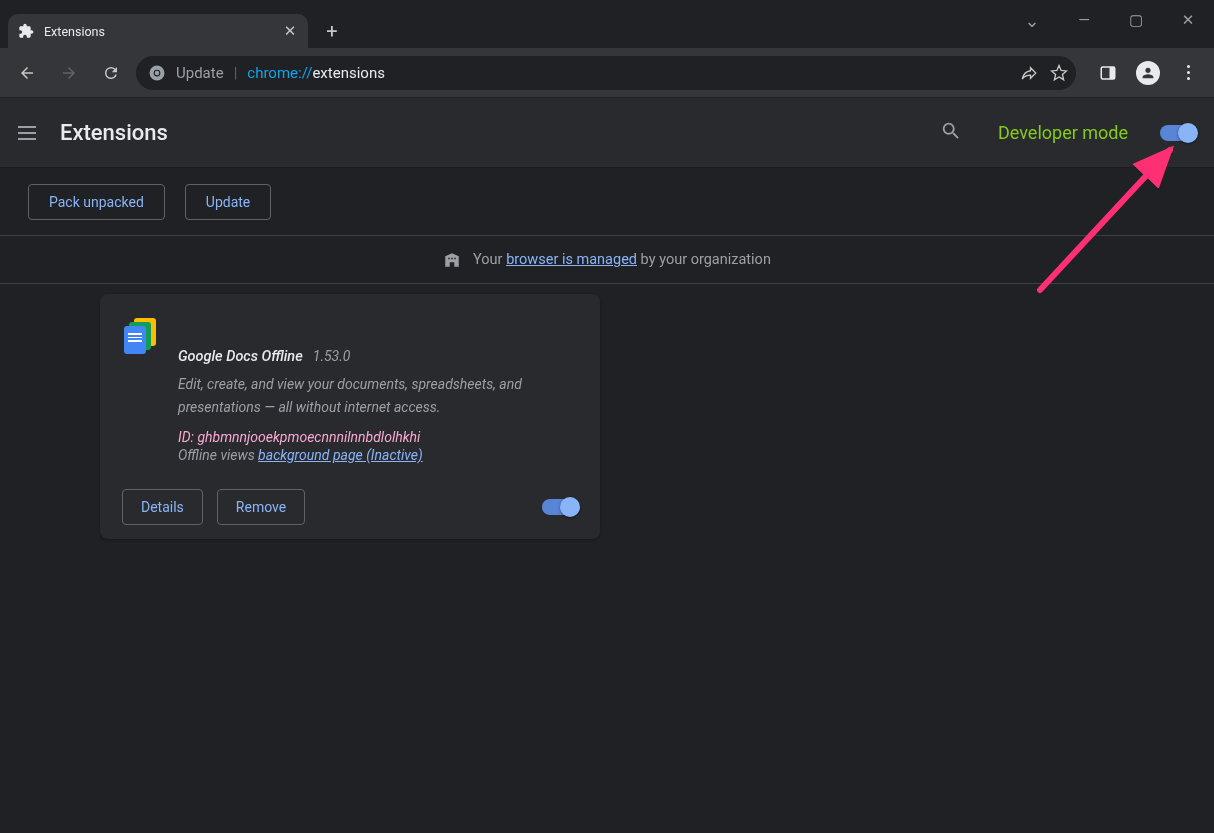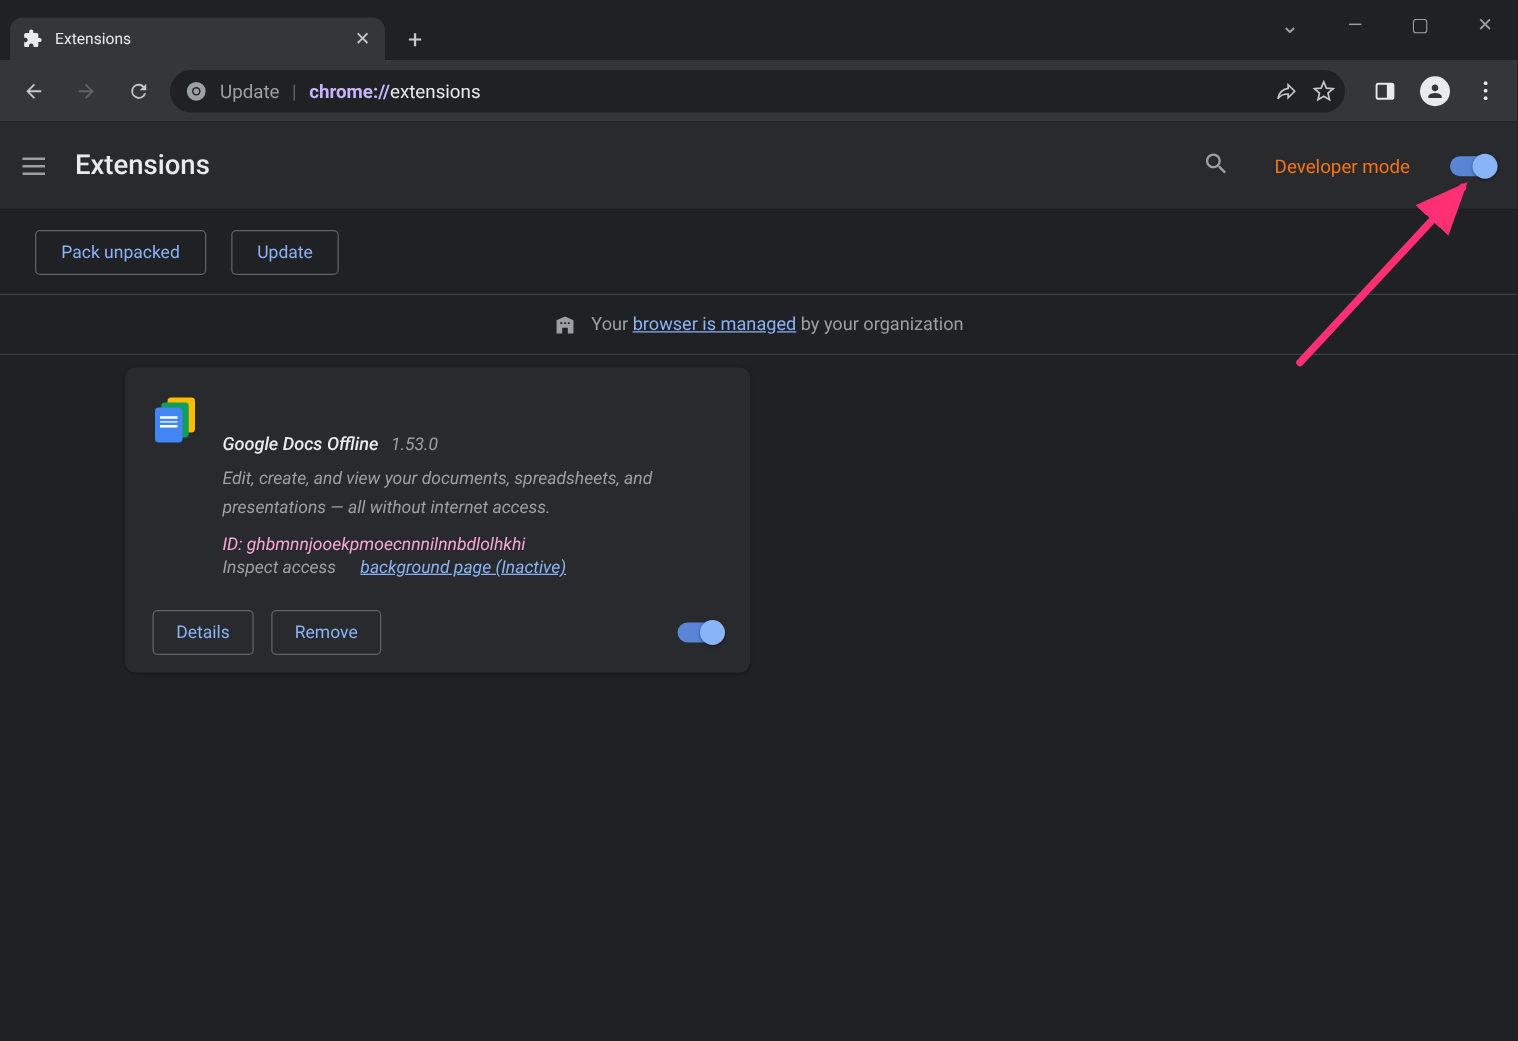--- a/index.html
+++ b/index.html
@@ -93,21 +93,21 @@
     padding: 0 8px 0 12px;
     color:#9aa0a6;
     font-size: 15px;
     gap: 10px;
   }
   .omnibox .chrome-icon {
     width:18px; height:18px;
   }
   .omnibox .prefix { color:#9aa0a6; }
   .omnibox .divider { color:#5f6367; }
-  .omnibox .url-dim { color:#c4b5fd;font-weight:bold; }
+  .omnibox .url-dim { color:#0ea5e9; }
   .omnibox .url-bright { color:#e8eaed; }
   .omnibox .right-icons {
     margin-left:auto; display:flex; gap:12px; align-items:center;
     color:#c7c7c7;
   }
   .omnibox .right-icons svg { width:18px; height:18px; fill: currentColor; }
 
   .toolbar-right {
     display:flex; align-items:center; gap:8px; margin-left:8px;
     color:#e8eaed;
@@ -137,21 +137,21 @@
     border-bottom: 1px solid #1b1c1e;
   }
   .hamburger {
     width:24px;height:24px;
     display:flex;flex-direction:column;justify-content:center;gap:4px;
   }
   .hamburger span { height:2px;background:#9aa0a6;width:18px; }
   .ext-title { font-size:22px;font-weight:500;color:#e8eaed; }
   .ext-header .spacer { flex:1; }
   .ext-header .search-ico svg { width:22px;height:22px;fill:#9aa0a6; }
-  .dev-label { color:#f97316; font-size:15px; margin-left:18px; margin-right:14px; }
+  .dev-label { color:#84cc16; font-size:18px; margin-left:18px; margin-right:14px; }
   .toggle {
     width:36px;height:16px;border-radius:10px;background:#5985d6;position:relative;
   }
   .toggle .knob {
     width:20px;height:20px;border-radius:50%;background:#8ab4f8;position:absolute;
     top:-2px;right:-2px;
     box-shadow: 0 1px 3px rgba(0,0,0,.4);
   }
 
   
@@ -204,21 +204,21 @@
   .docs-icon .lines { position:absolute;left:6px;top:15px;width:14px; }
   .docs-icon .lines span{display:block;height:1.5px;background:#fff;margin-bottom:2px;}
 
   .card-body { flex:1; }
   .card-title-row { display:flex;align-items:baseline;gap:10px; }
   .card-title { color:#e8eaed; font-size:14.5px; font-weight:500; }
   .card-version { color:#9aa0a6; font-size:14px;margin-top:32px; }
   .card-desc { color:#9aa0a6; font-size:14px; margin-top:8px; line-height:1.65; }
   .card-id { color:#f9a8d4; font-size:14px; margin-top:10px; }
   .card-inspect { color:#9aa0a6; font-size:14px; margin-top:2px; }
-  .card-inspect a { color:#8ab4f8; text-decoration: underline; margin-left: 16px; }
+  .card-inspect a { color:#8ab4f8; text-decoration: underline; }
 
   .card-actions {
     display:flex;align-items:center;gap:14px;margin-top:26px;
   }
   .card-actions button {
     background: transparent;
     border: 1px solid #5f6368;
     color:#8ab4f8;
     font-size:14px;
     padding: 9px 18px;
@@ -363,21 +363,21 @@
           </div>
       </div>
       <div class="card-body">
         <div class="card-title-row">
           <span class="card-title">Google Docs Offline</span>
           <span class="card-version">1.53.0</span>
         </div>
         <div class="card-desc">Edit, create, and view your documents, spreadsheets, and presentations — all without internet access.</div>
         <div class="card-id">ID: ghbmnnjooekpmoecnnnilnnbdlolhkhi</div>
         <div class="card-inspect">
-          <span>Inspect access </span><a href="#">background page (Inactive)</a>
+          <span>Offline views </span><a href="#">background page (Inactive)</a>
         </div>
       </div>
     </div>
     <div class="card-actions">
       <button>Details</button>
       <button>Remove</button>
       <div class="spacer"></div>
       <div class="toggle">
           <div class="knob"></div>
         </div>

